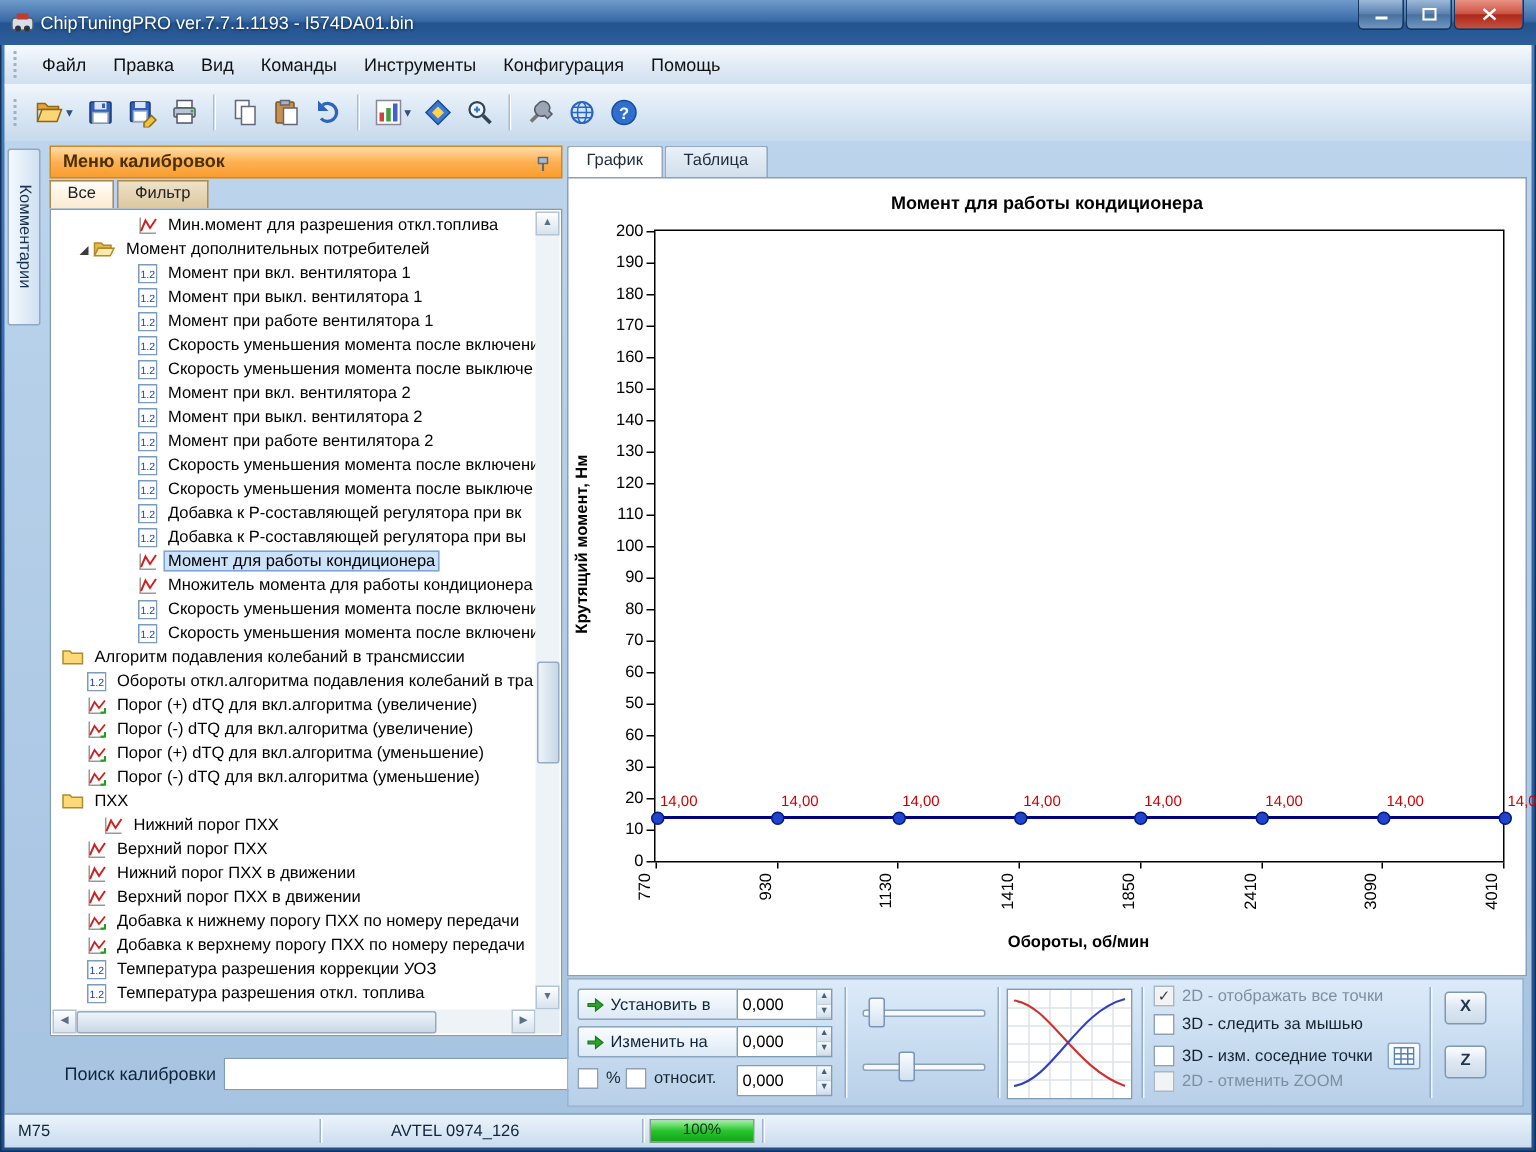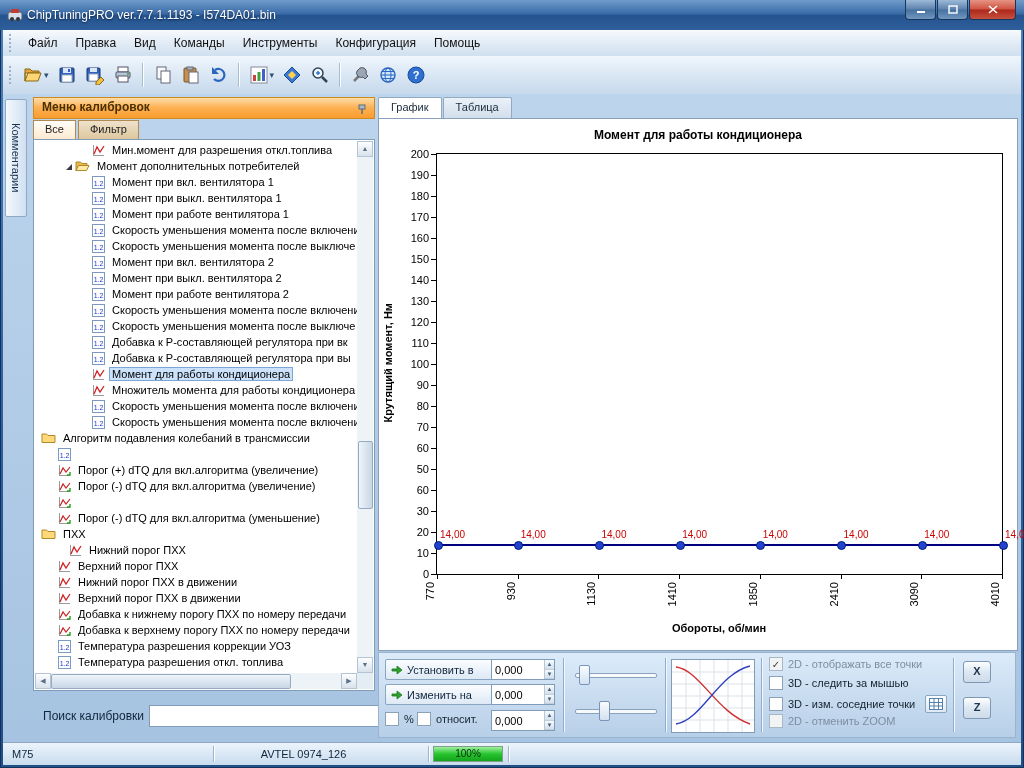--- a/index.html
+++ b/index.html
@@ -296,21 +296,21 @@
           <div class="tree-row" style="padding-left: 57px;">
             <span class="tree-ic">
               <svg width="13" height="13">
                 <line x1="1.5" y1="1" x2="1.5" y2="11.5" stroke="#999"></line>
                 <line x1="1" y1="11.5" x2="12" y2="11.5" stroke="#999"></line>
                 <path d="M2 10 L5 3 L8 8 L12 2" fill="none" stroke="#d02020" stroke-width="1.3"></path>
               </svg>
             </span>
             <span class="tree-label">Мин.момент для разрешения откл.топлива</span>
           </div>
-          <div class="tree-row" style="padding-left: 31px;">
+          <div class="tree-row" style="padding-left: 18px;">
             <span class="expander"></span>
             <span class="tree-ic">
               <svg width="15" height="12">
                 <path d="M1 10.5 V2 h4.5 l1.5 1.5 h5 v2 H3.5 L1 10.5" fill="#e8b84a" stroke="#b08a2a"></path>
                 <path d="M1 10.5 L3.5 5.5 H14 L11.5 10.5 z" fill="#ffe9a8" stroke="#b08a2a"></path>
               </svg>
             </span>
             <span class="tree-label">Момент дополнительных потребителей</span>
           </div>
           <div class="tree-row" style="padding-left: 57px;">
@@ -467,20 +467,21 @@
             </span>
             <span class="tree-label">Алгоритм подавления колебаний в трансмиссии</span>
           </div>
           <div class="tree-row" style="padding-left: 23px;">
             <span class="tree-ic">
               <svg width="13" height="13">
                 <rect x="0.5" y="0.5" width="12" height="12" fill="#fff" stroke="#7a9ac0"></rect>
                 <text x="6.5" y="9.5" font-size="7" text-anchor="middle" fill="#1a3acc">1.2</text>
               </svg>
             </span>
+            <span class="tree-label">Обороты откл.алгоритма подавления колебаний в тра</span>
           </div>
           <div class="tree-row" style="padding-left: 23px;">
             <span class="tree-ic">
               <svg width="13" height="13">
                 <line x1="1.5" y1="1" x2="1.5" y2="11.5" stroke="#999"></line>
                 <line x1="1" y1="11.5" x2="12" y2="11.5" stroke="#999"></line>
                 <path d="M2 10 L5 4 L8 8 L12 3" fill="none" stroke="#d02020" stroke-width="1.2"></path>
                 <path d="M9 11 h3 v-3" fill="none" stroke="#20a020" stroke-width="1.4"></path>
               </svg>
             </span>
@@ -499,20 +500,21 @@
           </div>
           <div class="tree-row" style="padding-left: 23px;">
             <span class="tree-ic">
               <svg width="13" height="13">
                 <line x1="1.5" y1="1" x2="1.5" y2="11.5" stroke="#999"></line>
                 <line x1="1" y1="11.5" x2="12" y2="11.5" stroke="#999"></line>
                 <path d="M2 10 L5 4 L8 8 L12 3" fill="none" stroke="#d02020" stroke-width="1.2"></path>
                 <path d="M9 11 h3 v-3" fill="none" stroke="#20a020" stroke-width="1.4"></path>
               </svg>
             </span>
+            <span class="tree-label">Порог (+) dTQ для вкл.алгоритма (уменьшение)</span>
           </div>
           <div class="tree-row" style="padding-left: 23px;">
             <span class="tree-ic">
               <svg width="13" height="13">
                 <line x1="1.5" y1="1" x2="1.5" y2="11.5" stroke="#999"></line>
                 <line x1="1" y1="11.5" x2="12" y2="11.5" stroke="#999"></line>
                 <path d="M2 10 L5 4 L8 8 L12 3" fill="none" stroke="#d02020" stroke-width="1.2"></path>
                 <path d="M9 11 h3 v-3" fill="none" stroke="#20a020" stroke-width="1.4"></path>
               </svg>
             </span>

